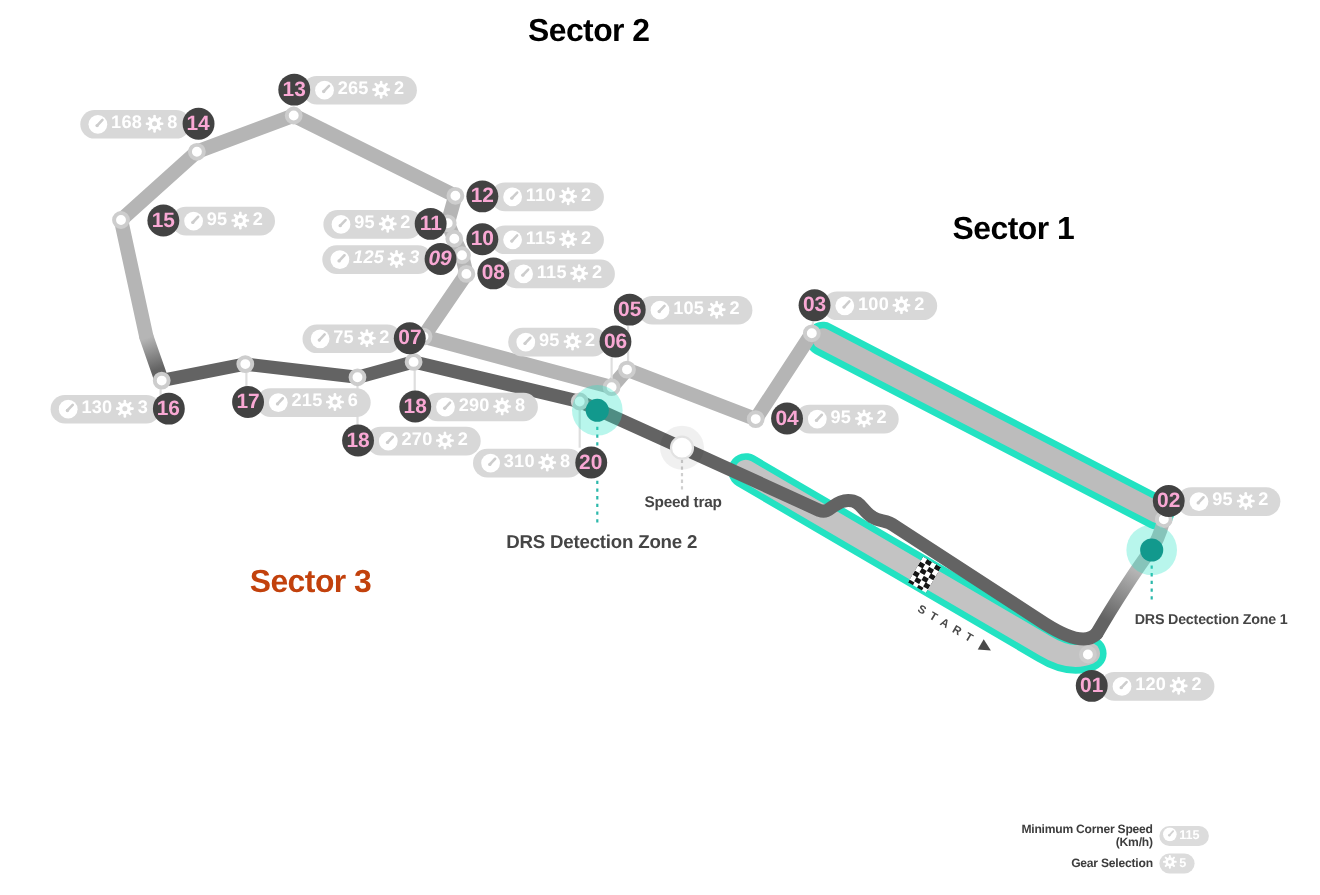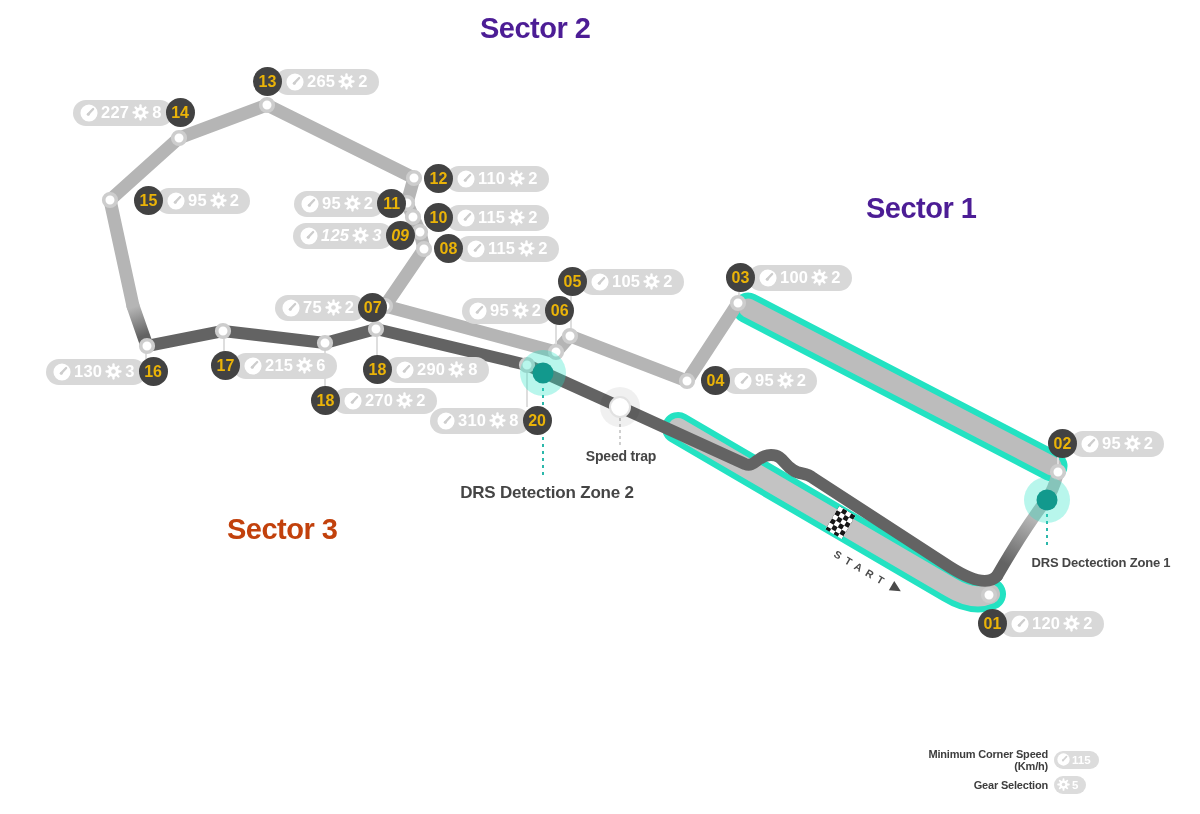--- a/index.html
+++ b/index.html
@@ -1,27 +1,27 @@
 <!DOCTYPE html>
 <html><head>
 <meta charset="utf-8">
 <style>
   html,body{margin:0;padding:0;background:#fff;}
   #stage{position:relative;width:1200px;height:814px;background:#ffffff;overflow:hidden;
          font-family:"Liberation Sans", sans-serif;}
   #track-svg{position:absolute;left:0;top:0;z-index:1;}
   .sector-title{position:absolute;z-index:3;font-weight:bold;font-size:29px;letter-spacing:-0.5px;}
-  .sector-light{color:#4c1d95;}
+  .sector-light{color:#000000;}
   .sector-dark{color:#c2410c;}
   .map-label{position:absolute;z-index:4;font-weight:bold;font-size:17px;color:#454545;text-align:center;letter-spacing:-0.2px;}
   
   .badge{position:absolute;z-index:5;display:flex;align-items:center;height:29px;}
-  .badge .num{width:29px;height:29px;border-radius:50%;background:#424242;color:#eab308;
+  .badge .num{width:29px;height:29px;border-radius:50%;background:#424242;color:#f9a8d4;
               display:flex;align-items:center;justify-content:center;
-              font-weight:bold;font-size:16px;letter-spacing:0;z-index:2;flex:0 0 auto;}
+              font-weight:bold;font-size:19px;letter-spacing:0;z-index:2;flex:0 0 auto;}
   .badge .pill{height:26px;border-radius:13px;background:#d8d8d8;display:flex;align-items:center;
                gap:3px;color:#fff;font-weight:bold;font-size:16.5px;letter-spacing:0.2px;z-index:1;}
   .badge.num-left .pill{margin-left:-7px;padding:0 11px 0 11px;}
   .badge.num-right .pill{margin-right:-7px;padding:0 11px 0 7px;}
   .badge .pill .val{transform:translateY(-0.5px);}
   .badge .icon{display:flex;align-items:center;}
   
   #flag{position:absolute;left:831px;top:509px;width:19px;height:27px;z-index:4;
         transform:rotate(30.5deg);
         background-image:conic-gradient(#161616 25%, #ffffff 0 50%, #161616 0 75%, #ffffff 0);
@@ -166,21 +166,21 @@
                 <rect x="8.6" y="0.4" width="2.8" height="5.2" rx="1.3" transform="rotate(225 10 10)"></rect>
                 <rect x="8.6" y="0.4" width="2.8" height="5.2" rx="1.3" transform="rotate(270 10 10)"></rect>
                 <rect x="8.6" y="0.4" width="2.8" height="5.2" rx="1.3" transform="rotate(315 10 10)"></rect>
               </g>
               <circle cx="10" cy="10" r="2.7" fill="#d8d8d8"></circle>
             </svg>
           </span>
           <span class="val">2</span>
         </div>
       </div>
-      <div class="badge num-left" style="left: 1048px; top: 429px;">
+      <div class="badge num-left" style="left: 1048px; top: 441px;">
         <div class="num">02</div>
         <div class="pill">
           <span class="icon">
             <svg width="18" height="18" viewBox="0 0 20 20">
               <circle cx="10" cy="10" r="9.5" fill="#ffffff"></circle>
               <path d="M9.2 11.3 L14.6 5.6" stroke="#cdcdcd" stroke-width="2.6" stroke-linecap="round" fill="none"></path>
               <circle cx="9.2" cy="11.3" r="1.7" fill="#cdcdcd"></circle>
             </svg>
           </span>
           <span class="val">95</span>
@@ -535,21 +535,21 @@
       </div>
       <div class="badge num-right" style="left: 73px; top: 98px;">
         <div class="pill">
           <span class="icon">
             <svg width="18" height="18" viewBox="0 0 20 20">
               <circle cx="10" cy="10" r="9.5" fill="#ffffff"></circle>
               <path d="M9.2 11.3 L14.6 5.6" stroke="#cdcdcd" stroke-width="2.6" stroke-linecap="round" fill="none"></path>
               <circle cx="9.2" cy="11.3" r="1.7" fill="#cdcdcd"></circle>
             </svg>
           </span>
-          <span class="val">227</span>
+          <span class="val">168</span>
           <span class="icon">
             <svg width="17" height="17" viewBox="0 0 20 20">
               <g fill="#ffffff">
                 <circle cx="10" cy="10" r="6.3"></circle>
                 <rect x="8.6" y="0.4" width="2.8" height="5.2" rx="1.3" transform="rotate(0 10 10)"></rect>
                 <rect x="8.6" y="0.4" width="2.8" height="5.2" rx="1.3" transform="rotate(45 10 10)"></rect>
                 <rect x="8.6" y="0.4" width="2.8" height="5.2" rx="1.3" transform="rotate(90 10 10)"></rect>
                 <rect x="8.6" y="0.4" width="2.8" height="5.2" rx="1.3" transform="rotate(135 10 10)"></rect>
                 <rect x="8.6" y="0.4" width="2.8" height="5.2" rx="1.3" transform="rotate(180 10 10)"></rect>
                 <rect x="8.6" y="0.4" width="2.8" height="5.2" rx="1.3" transform="rotate(225 10 10)"></rect>

